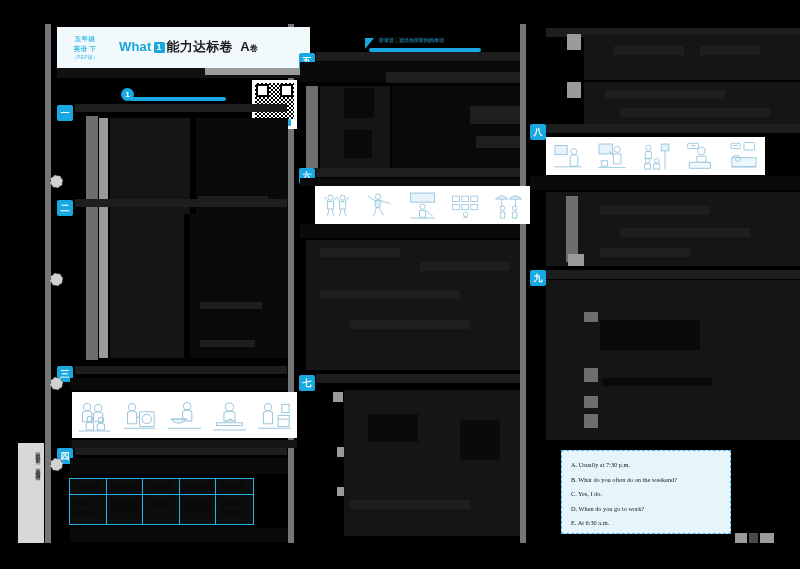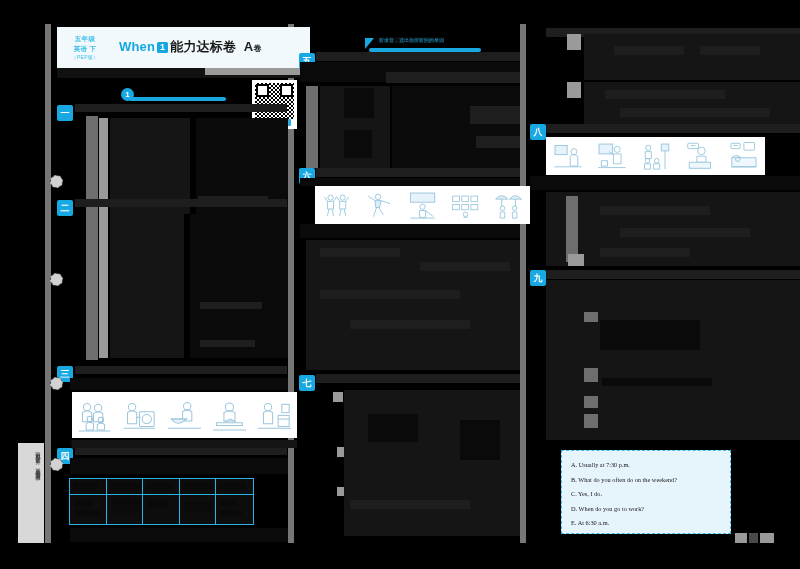--- a/index.html
+++ b/index.html
@@ -165,21 +165,21 @@
   <div class="gutter" style="left:288px;top:24px;height:519px;"></div>
   <div class="gutter" style="left:520px;top:24px;height:519px;"></div>
 
   <div id="header-banner">
     <div id="grade-badge">
       <div>五年级</div>
       <div>英语 下</div>
       <div class="sub">（PEP版）</div>
     </div>
     <div id="paper-title">
-      <span class="u">When</span><span class="numbox">1</span><span>能力达标卷</span>&nbsp;&nbsp;<span>A</span><span class="sm">卷</span>
+      <span class="u">What</span><span class="numbox">1</span><span>能力达标卷</span>&nbsp;&nbsp;<span>A</span><span class="sm">卷</span>
     </div>
   </div>
 
   <div class="rd" style="left:57px;top:68px;width:253px;height:10px;background:#111;"></div>
   <div class="gray-l" style="left:205px;top:68px;width:100px;height:7px;"></div>
 
   <div id="qr-card">
     <div id="qr-code"></div>
     <div id="qr-label">扫码听听力</div>
   </div>

